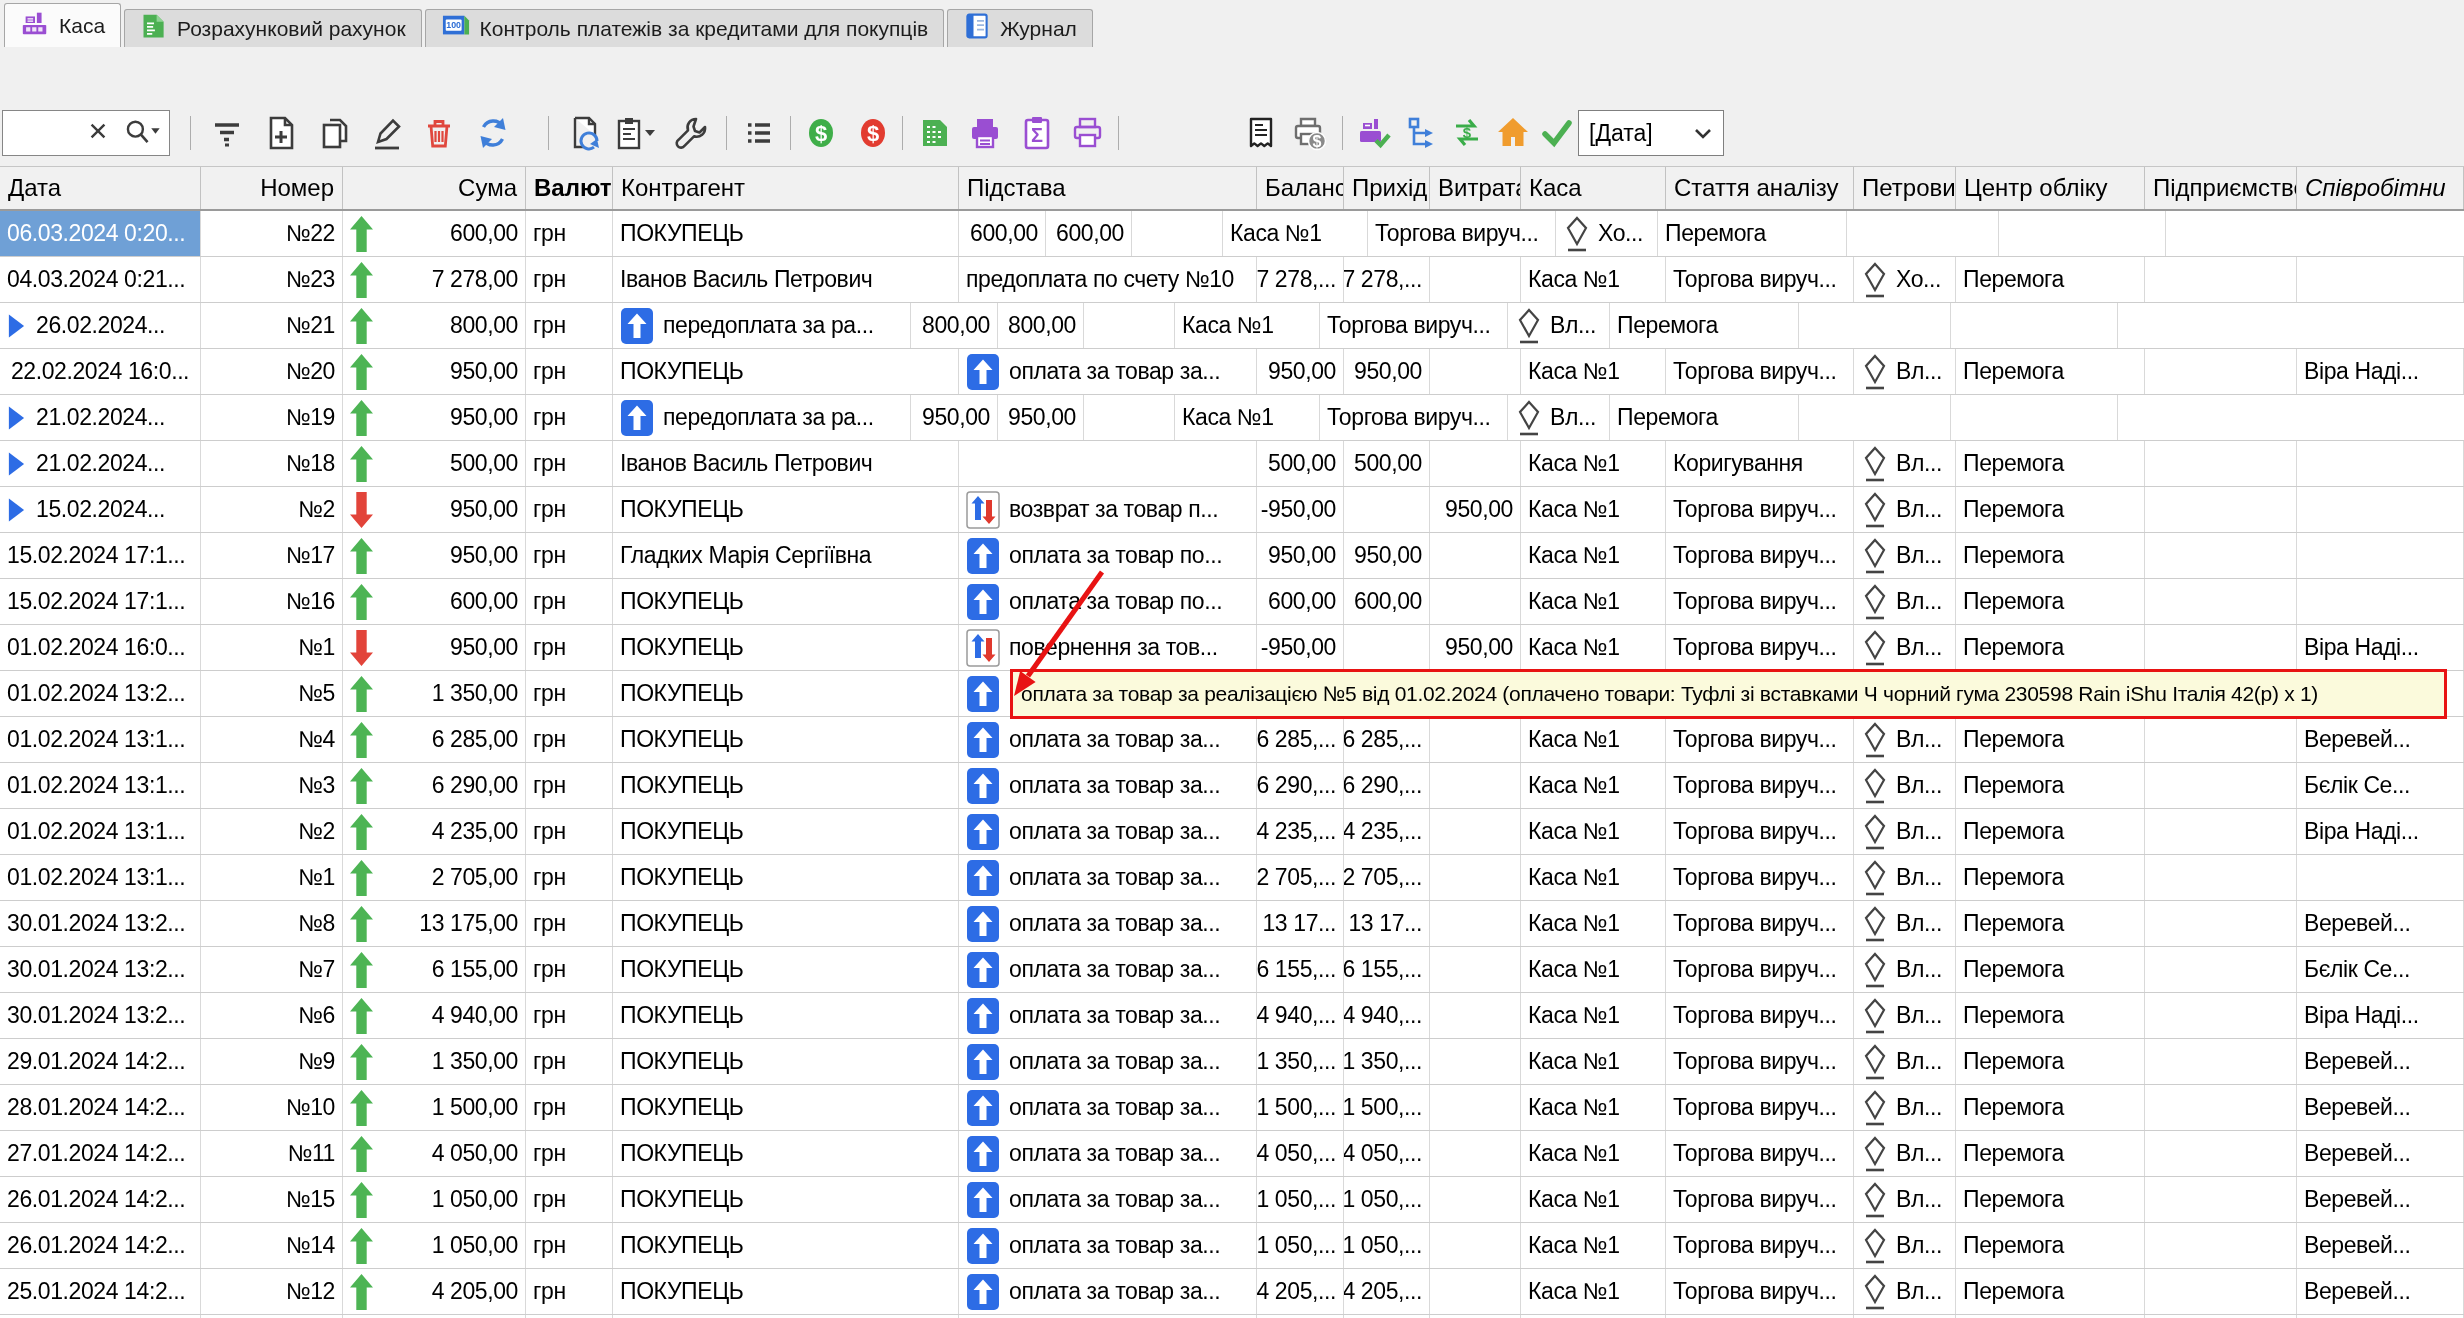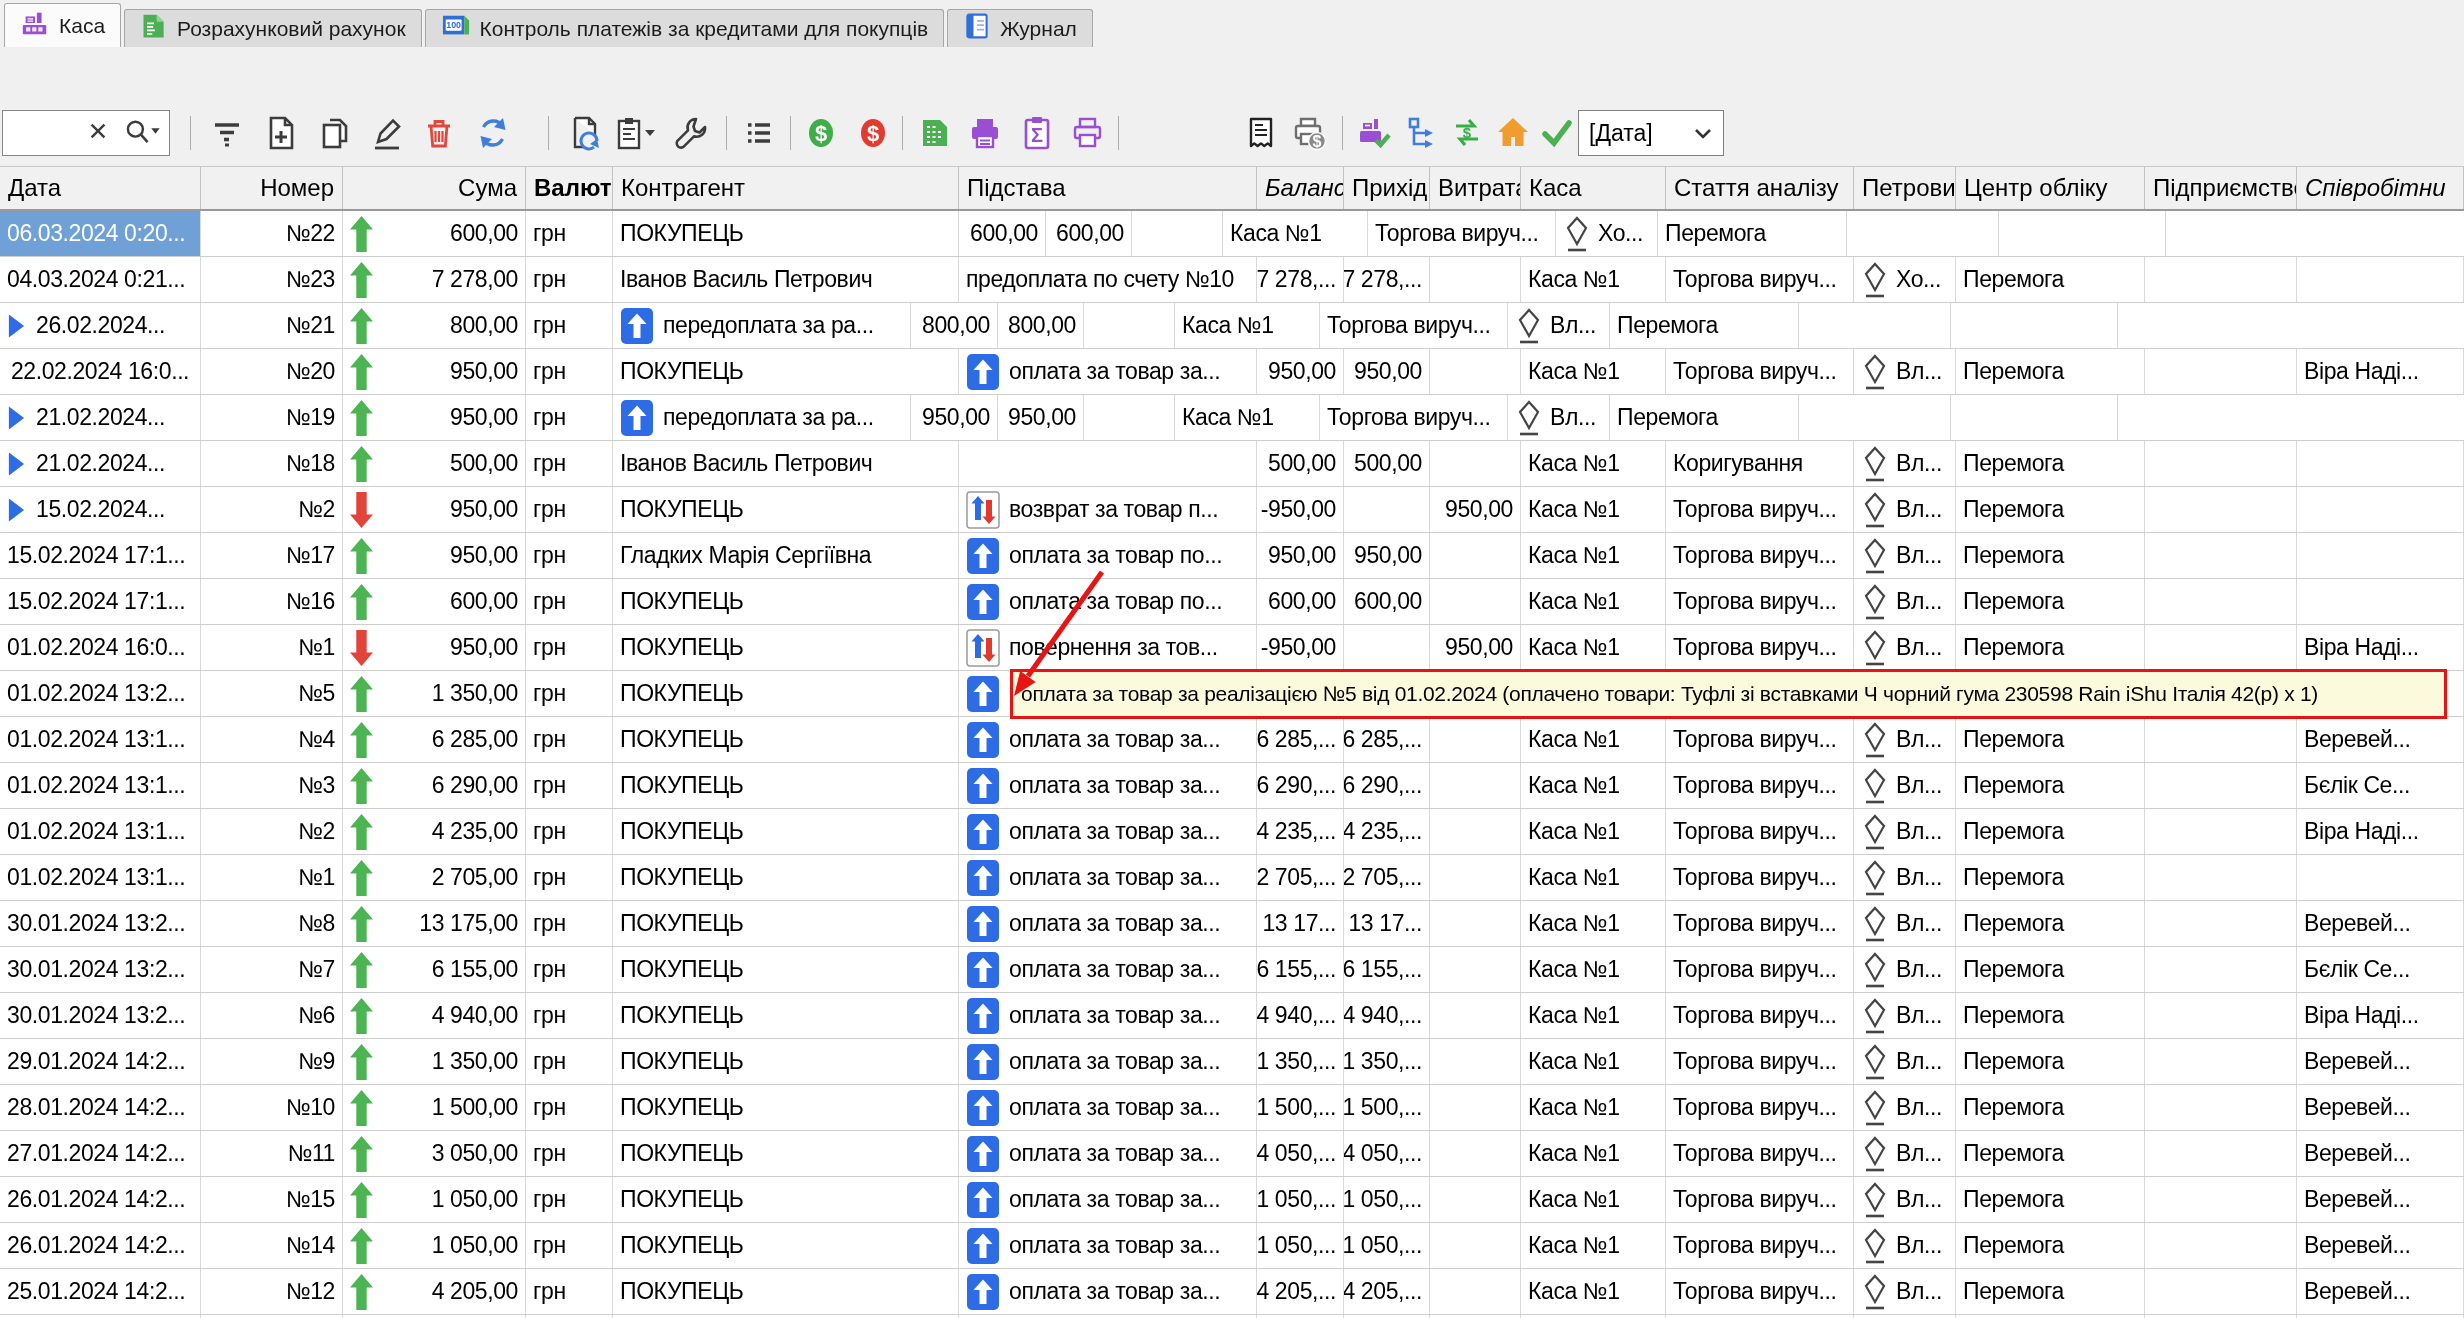--- a/index.html
+++ b/index.html
@@ -273,21 +273,21 @@
   </div>
 
   <div id="grid">
     <div id="thead">
         <div class="hcell" style="width: 201px;">Дата</div>
         <div class="hcell r" style="width: 142px;">Номер</div>
         <div class="hcell r" style="width: 183px;">Сума</div>
         <div class="hcell b" style="width: 87px;">Валюта</div>
         <div class="hcell" style="width: 346px;">Контрагент</div>
         <div class="hcell" style="width: 298px;">Підстава</div>
-        <div class="hcell r" style="width: 87px; font-style: italic;">Баланс</div>
+        <div class="hcell r" style="width: 87px;">Баланс</div>
         <div class="hcell r" style="width: 86px;">Прихід</div>
         <div class="hcell r" style="width: 91px;">Витрата</div>
         <div class="hcell" style="width: 145px;">Каса</div>
         <div class="hcell" style="width: 188px;">Стаття аналізу</div>
         <div class="hcell" style="width: 102px;">Петрович</div>
         <div class="hcell" style="width: 189px;">Центр обліку</div>
         <div class="hcell" style="width: 152px;">Підприємство</div>
         <div class="hcell" style="width: 167px; font-style: italic;">Співробітни</div>
       </div>
     <div id="tbody">
@@ -1564,21 +1564,21 @@
           </div>
           <div class="cell c-number r" style="width: 142px;">
             <span>№11</span>
           </div>
           <div class="cell c-amount r" style="width: 183px;">
             <span class="sumarrow">
               <svg width="23" height="36" viewBox="0 0 23 36">
                 <path d="M11.5 0L23 13.5h-6.3V36H6.3V13.5H0z" fill="#4db454"></path>
               </svg>
             </span>
-            <span class="amt">3 050,00</span>
+            <span class="amt">4 050,00</span>
           </div>
           <div class="cell c-currency" style="width: 87px;">
             <span>грн</span>
           </div>
           <div class="cell c-counterparty" style="width: 346px;">
             <span>ПОКУПЕЦЬ</span>
           </div>
           <div class="cell c-basis" style="width: 298px;">
             <span class="badge">
               <svg width="34" height="38" viewBox="0 0 34 38">

